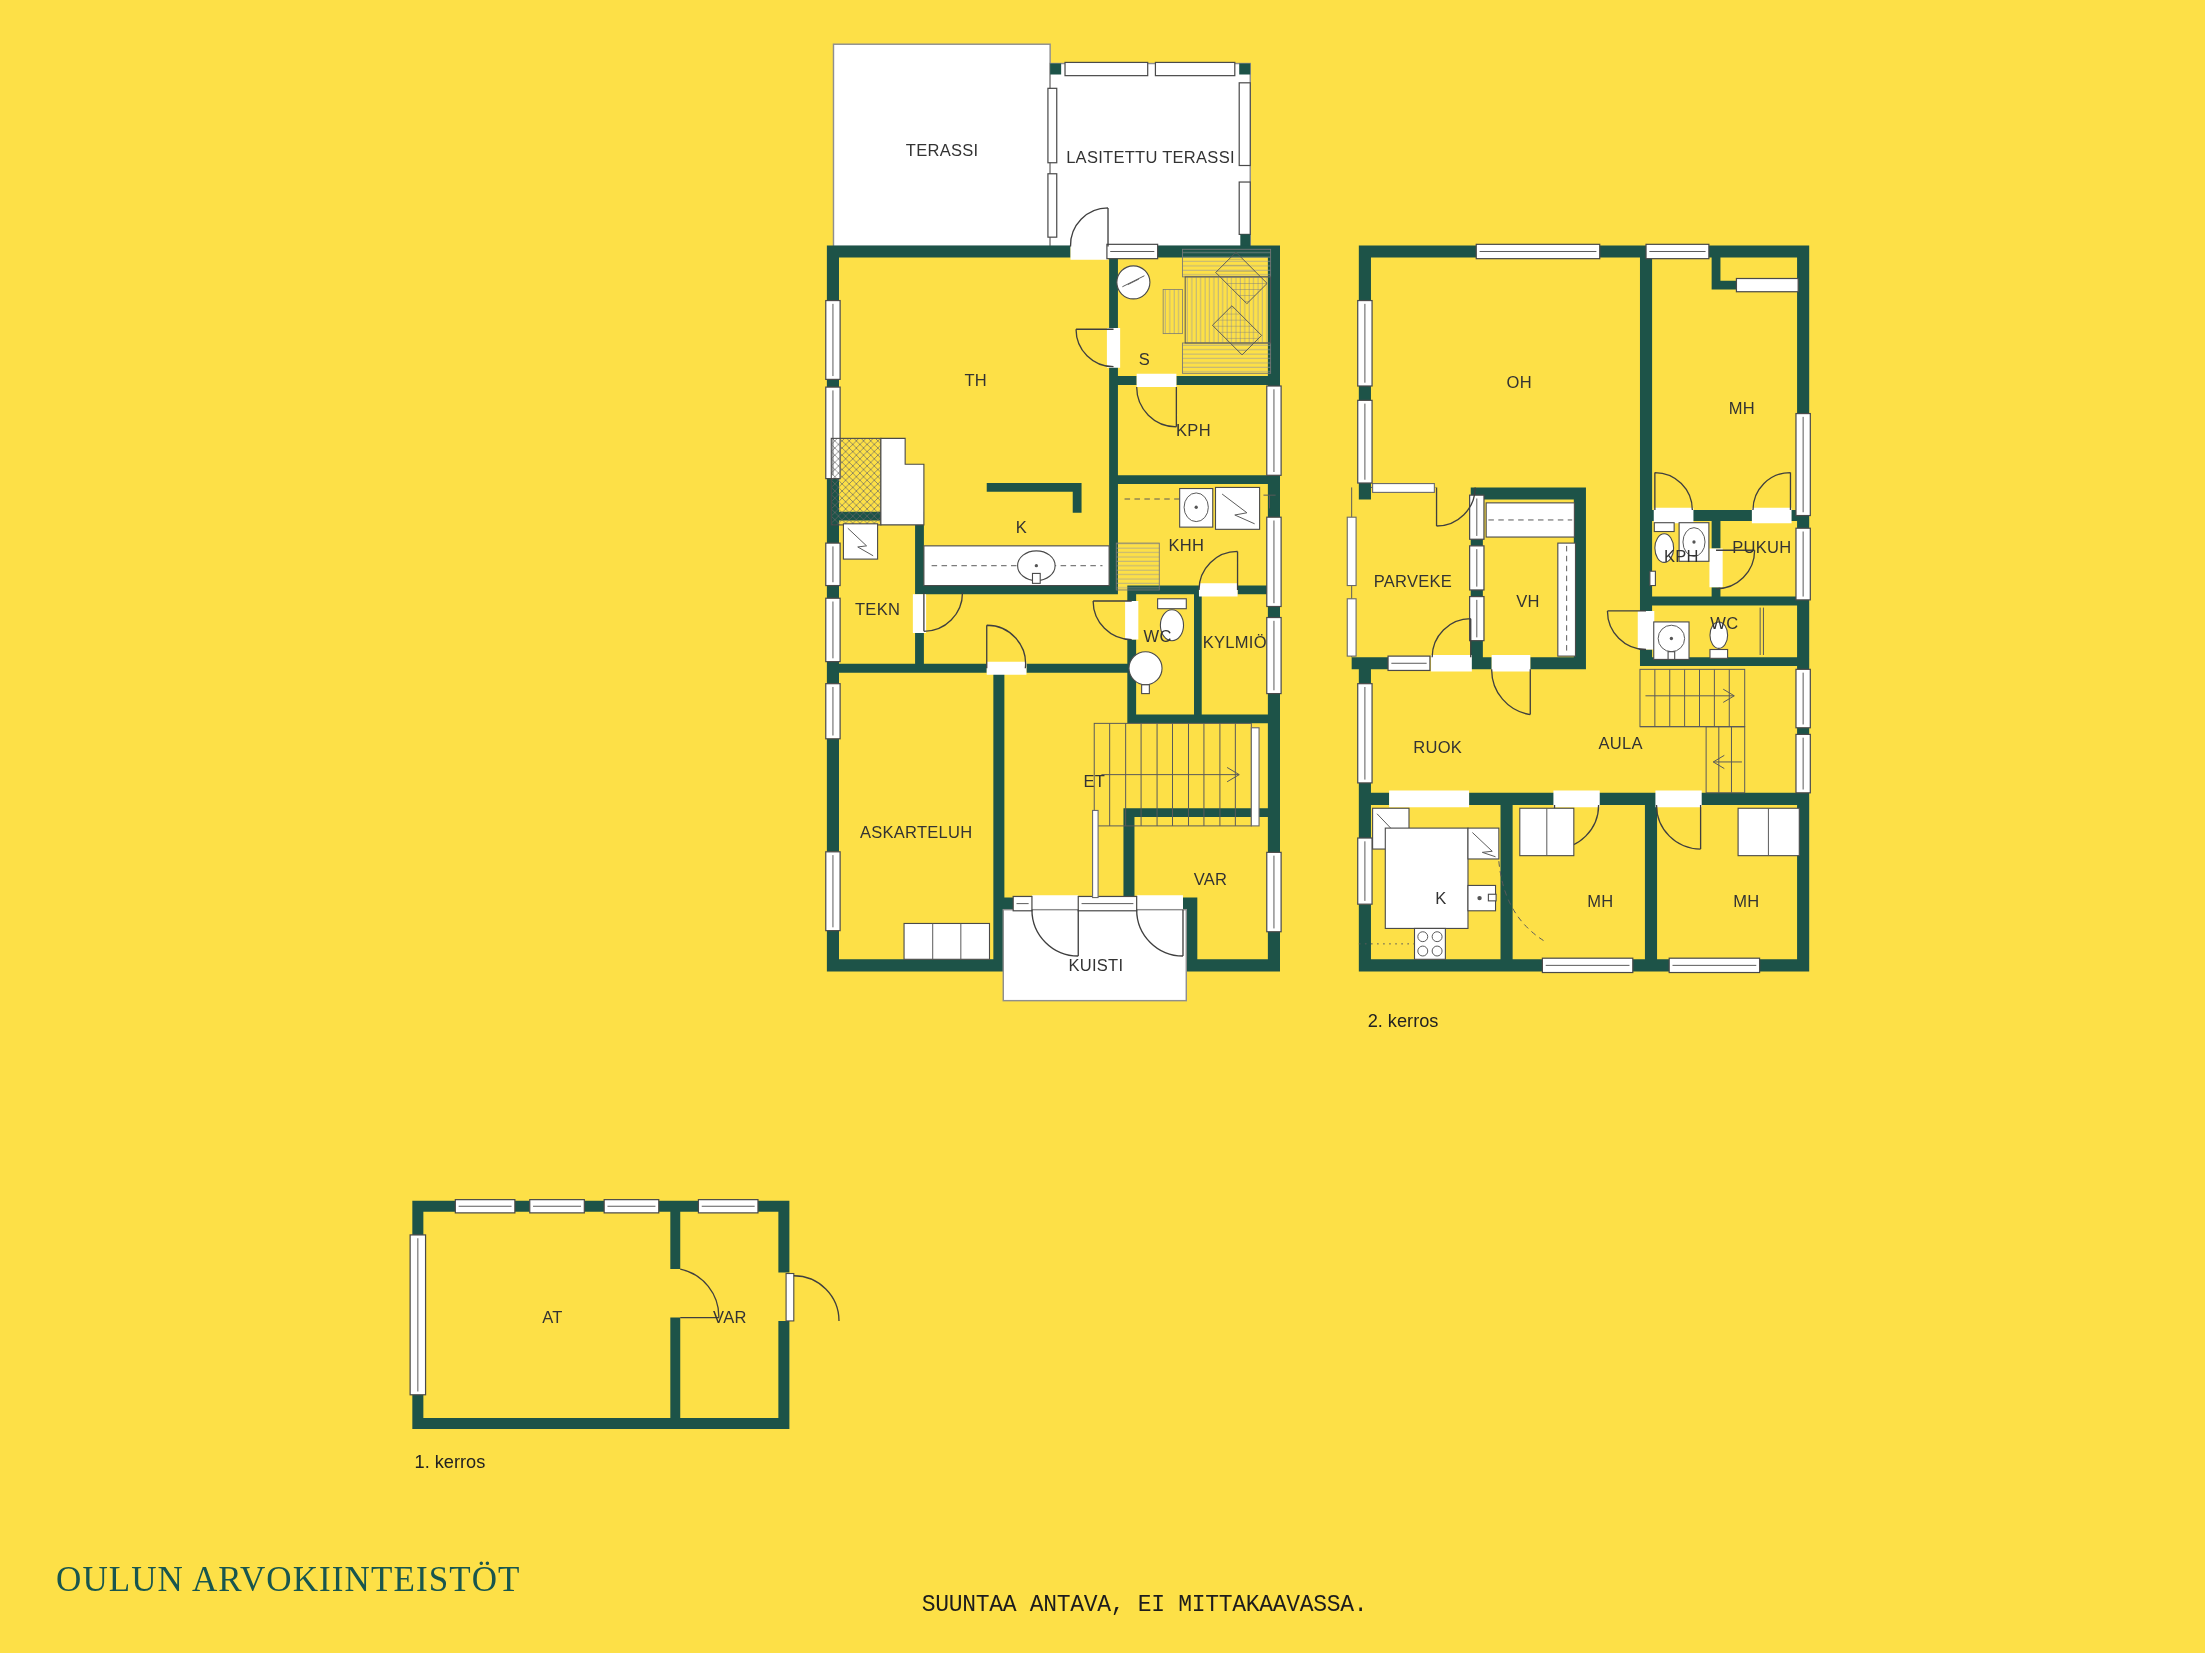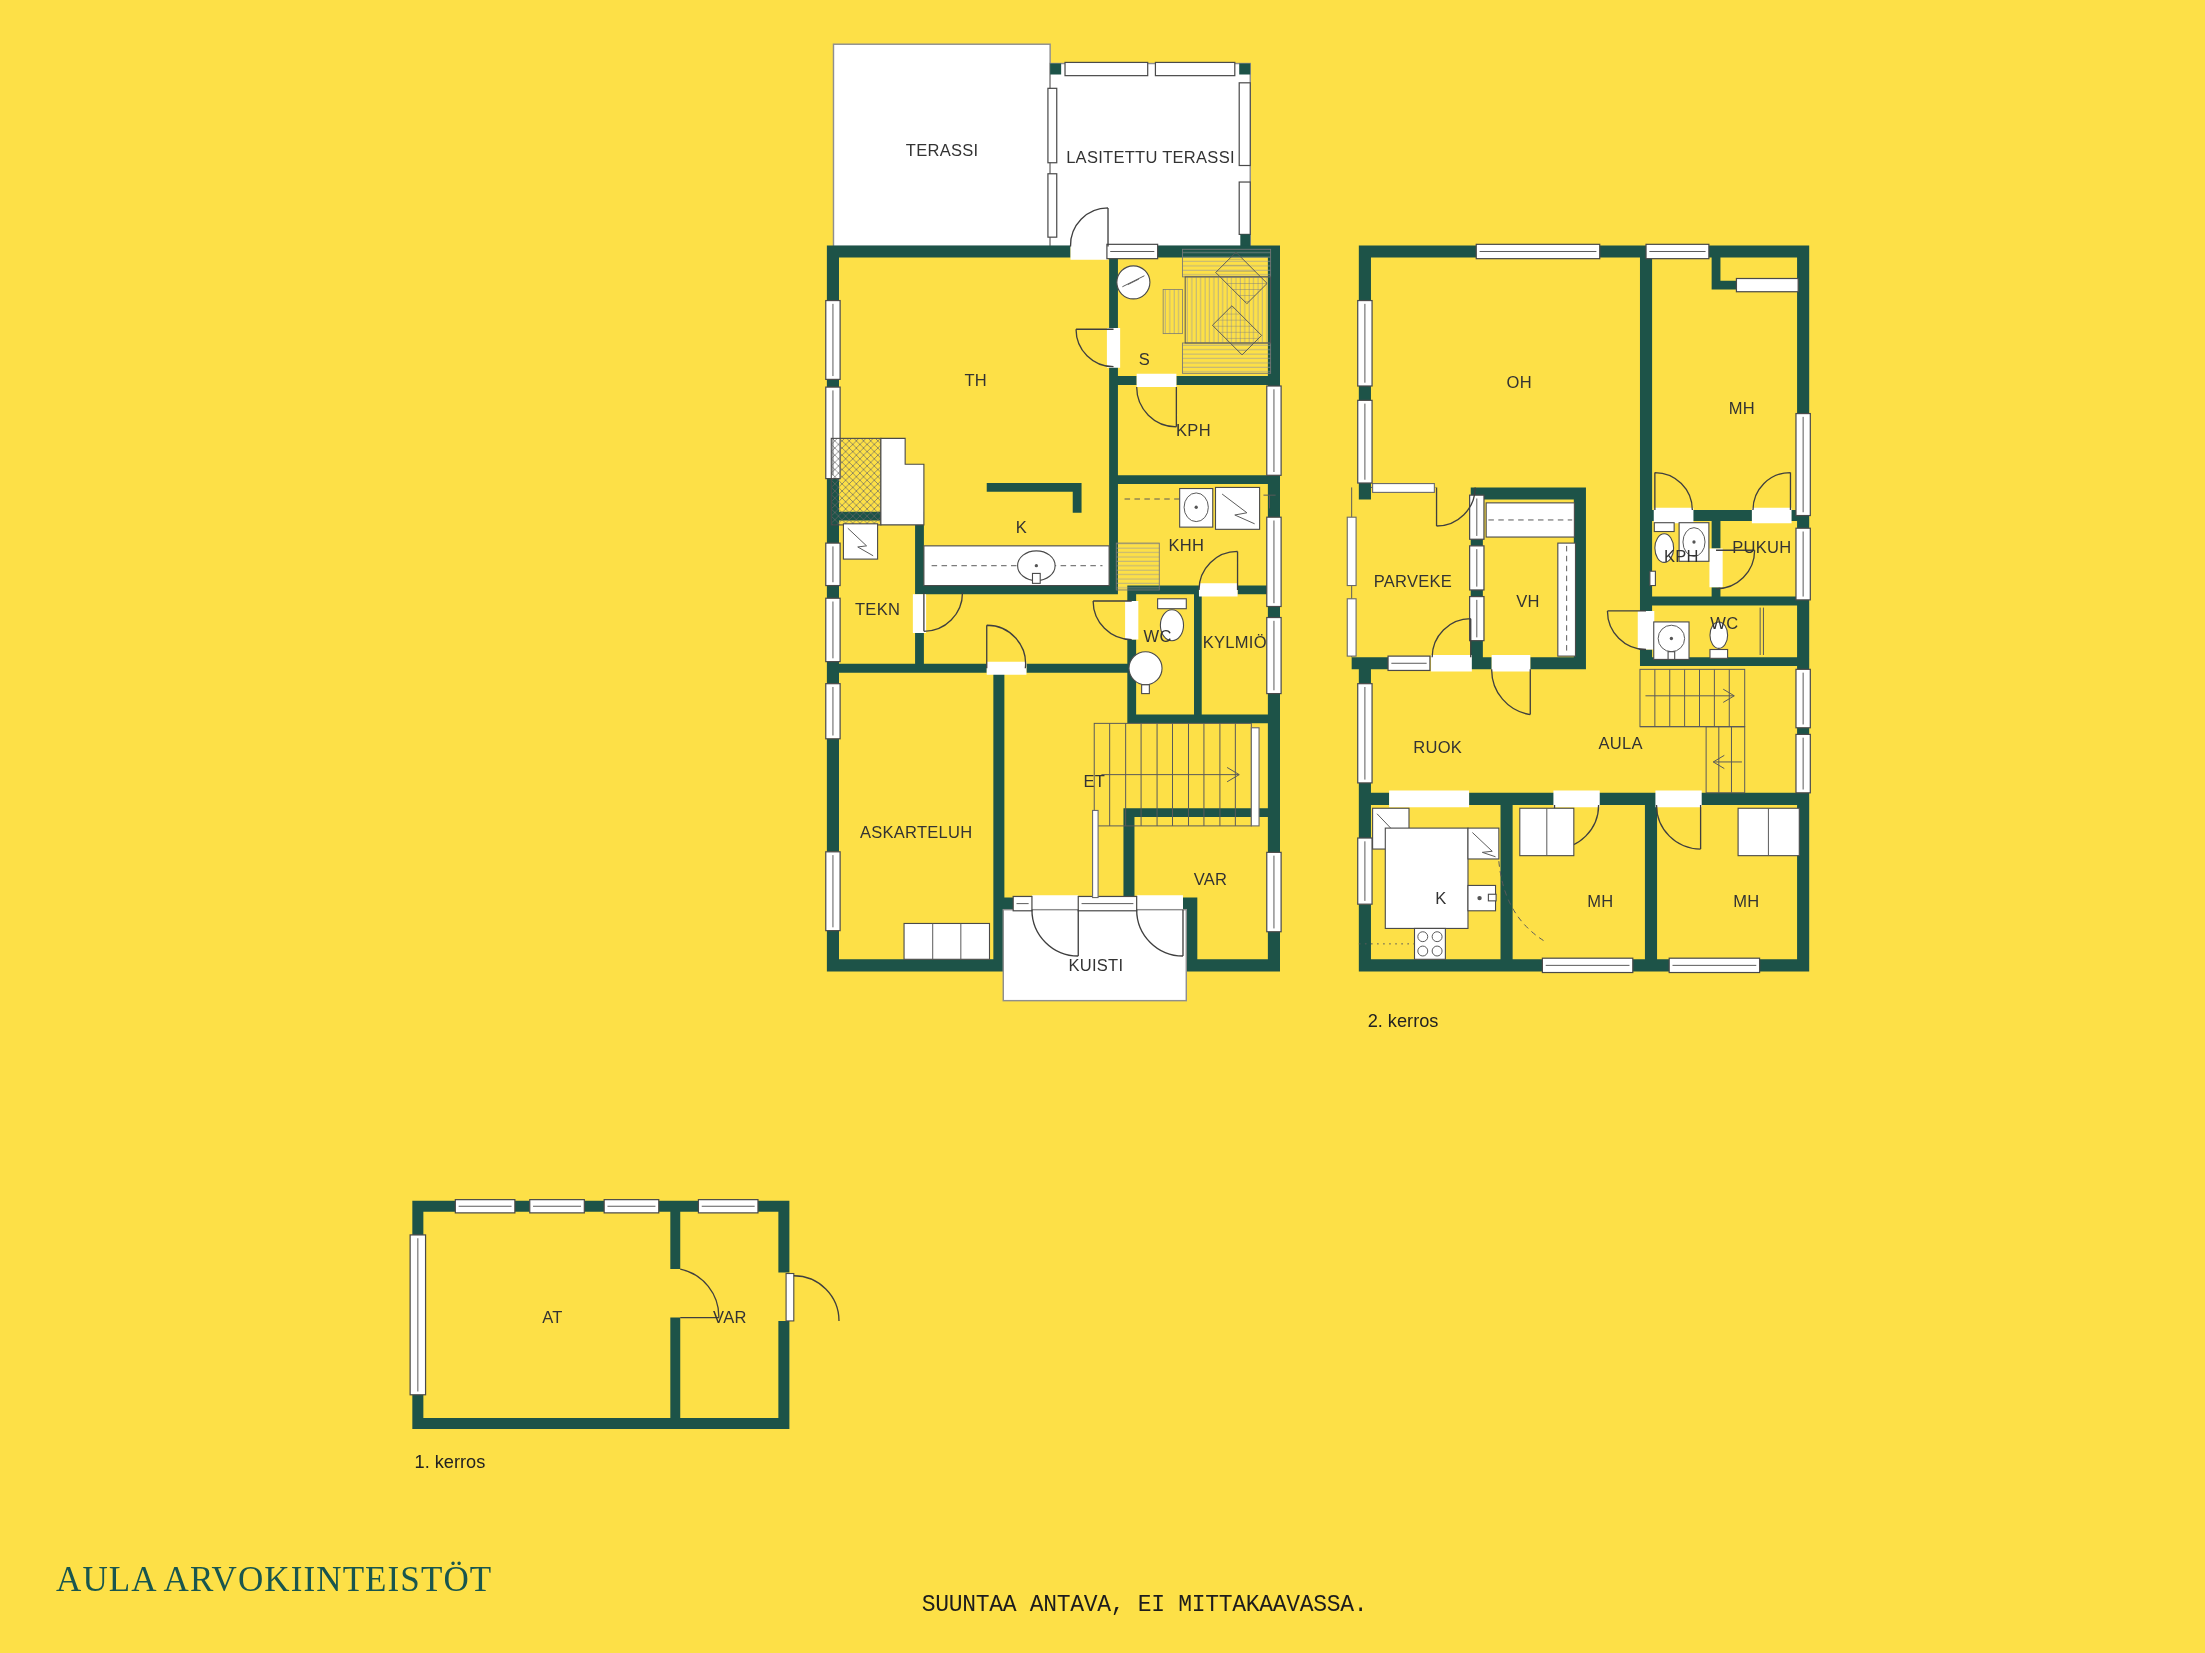--- a/index.html
+++ b/index.html
@@ -358,16 +358,16 @@
       <path d="M1234,2390 H1304 M1234,2302 A88,88 0 0 1 1304,2390"></path>
       <rect class="fix" x="1426" y="2310" width="14" height="86"></rect>
       <path d="M1440,2314 A82,82 0 0 1 1522,2396"></path>
     </g>
     <text class="lbl" x="1002" y="2400">AT</text>
     <text class="lbl" x="1324" y="2400">VAR</text>
     <text class="cap" x="752" y="2662">1. kerros</text>
   </g>
 </svg>
 
-  <div class="logo">AULA ARVOKIINTEISTÖT</div>
+  <div class="logo">OULUN ARVOKIINTEISTÖT</div>
   <div class="disclaimer">SUUNTAA ANTAVA, EI MITTAKAAVASSA.</div>
 </div>
 
 
 </body></html>

